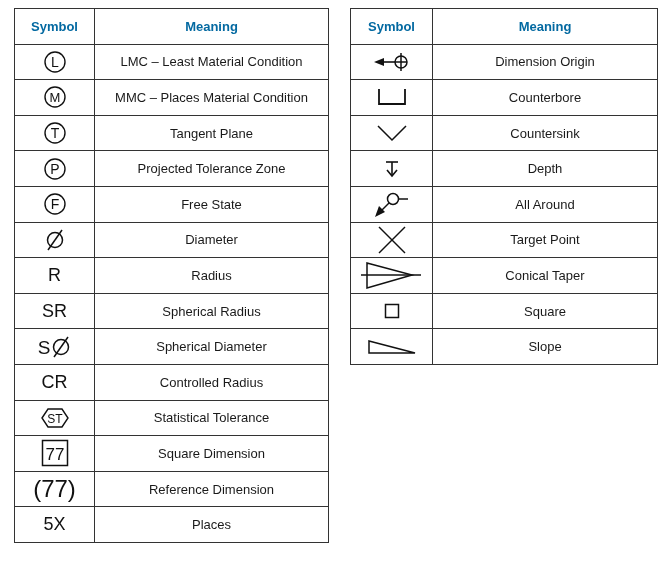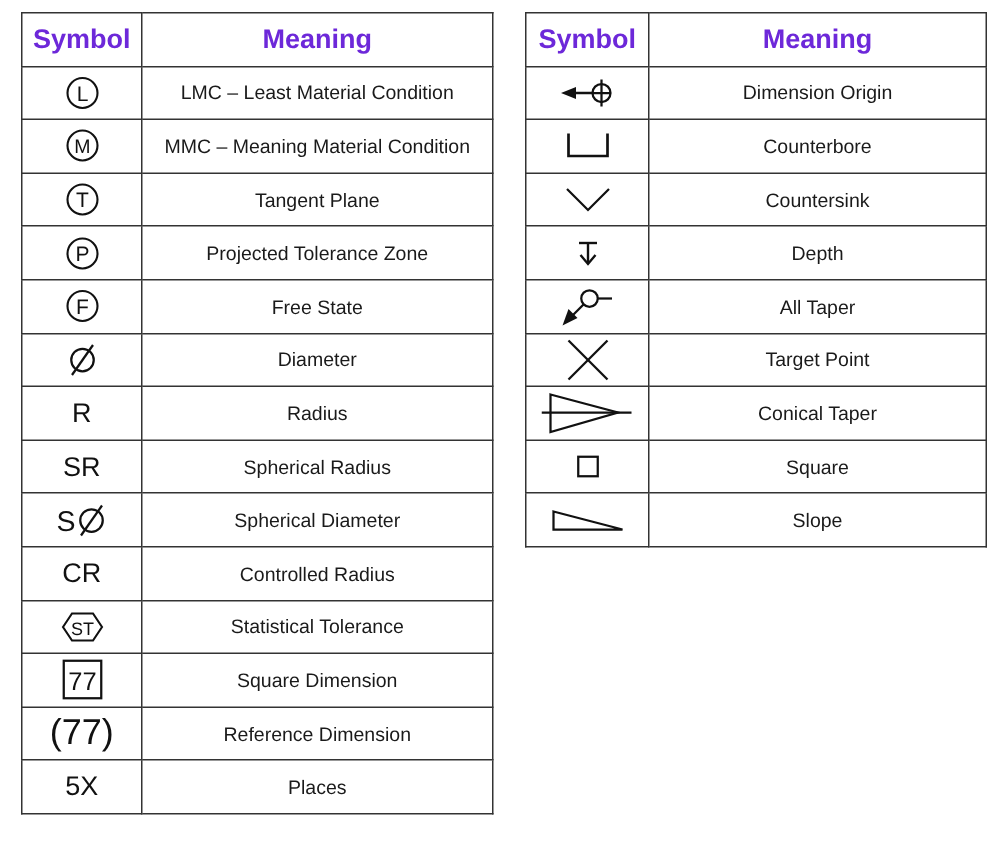--- a/index.html
+++ b/index.html
@@ -3,21 +3,21 @@
   <meta charset="utf-8">
   <style>
     html, body { margin: 0; padding: 0; background: #ffffff; }
     body { width: 670px; height: 576px; position: relative; overflow: hidden;
            font-family: "Liberation Sans", "DejaVu Sans", sans-serif; color: #111; }
     table.gdt { position: absolute; border-collapse: collapse; table-layout: fixed; background: #fff; }
     table.gdt td, table.gdt th {
       border: 1.3px solid #333; padding: 0; text-align: center; vertical-align: middle;
       height: 35.6px; box-sizing: border-box;
     }
-    table.gdt th { font-weight: bold; font-size: 18px; color: #6d28d9; }
+    table.gdt th { font-weight: bold; font-size: 13px; color: #0369a1; }
     table.gdt td.meaning { font-size: 13px; color: #1a1a1a; margin-top: 37px; }
     #left-table { left: 14px; top: 8px; width: 315px; }
     #left-table col.sym { width: 80px; }
     #right-table { left: 350px; top: 8px; width: 308px; }
     #right-table col.sym { width: 82px; }
     .sym-cell svg { display: block; margin: 0 auto; }
     .sym-text { font-family: "Liberation Sans", "DejaVu Sans", sans-serif; font-size: 18px; letter-spacing: 0px; }
   </style>
 </head>
 <body>
@@ -44,21 +44,21 @@
       </td>
       <td class="meaning">LMC – Least Material Condition</td>
     </tr>
     <tr>
       <td class="sym-cell">
         <svg width="24" height="24" viewBox="0 0 24 24">
             <circle cx="12" cy="12" r="10" fill="none" stroke="#111" stroke-width="1.4"></circle>
           <text x="12" y="17" text-anchor="middle" font-size="13" font-family="Liberation Sans, sans-serif" fill="#111">M</text>
           </svg>
       </td>
-      <td class="meaning">MMC – Meaning Material Condition</td>
+      <td class="meaning">MMC – Places Material Condition</td>
     </tr>
     <tr>
       <td class="sym-cell">
         <svg width="24" height="24" viewBox="0 0 24 24">
             <circle cx="12" cy="12" r="10" fill="none" stroke="#111" stroke-width="1.4"></circle>
           <text x="12" y="17" text-anchor="middle" font-size="14" font-family="Liberation Sans, sans-serif" fill="#111">T</text>
           </svg>
       </td>
       <td class="meaning">Tangent Plane</td>
     </tr>
@@ -196,21 +196,21 @@
     </tr>
     <tr>
       <td class="sym-cell">
         <svg width="40" height="28" viewBox="0 0 40 28">
           <circle cx="21" cy="9" r="5.5" fill="none" stroke="#111" stroke-width="1.5"></circle>
           <line x1="26.5" y1="9" x2="36" y2="9" stroke="#111" stroke-width="1.5"></line>
           <line x1="17" y1="13" x2="9" y2="21" stroke="#111" stroke-width="1.5"></line>
           <polygon points="3,27 7,16 13,22" fill="#111"></polygon>
           </svg>
       </td>
-      <td class="meaning">All Taper</td>
+      <td class="meaning">All Around</td>
     </tr>
     <tr>
       <td class="sym-cell">
         <svg width="30" height="30" viewBox="0 0 30 30">
           <line x1="2" y1="2" x2="28" y2="28" stroke="#111" stroke-width="1.5"></line>
           <line x1="28" y1="2" x2="2" y2="28" stroke="#111" stroke-width="1.5"></line>
           </svg>
       </td>
       <td class="meaning">Target Point</td>
     </tr>

